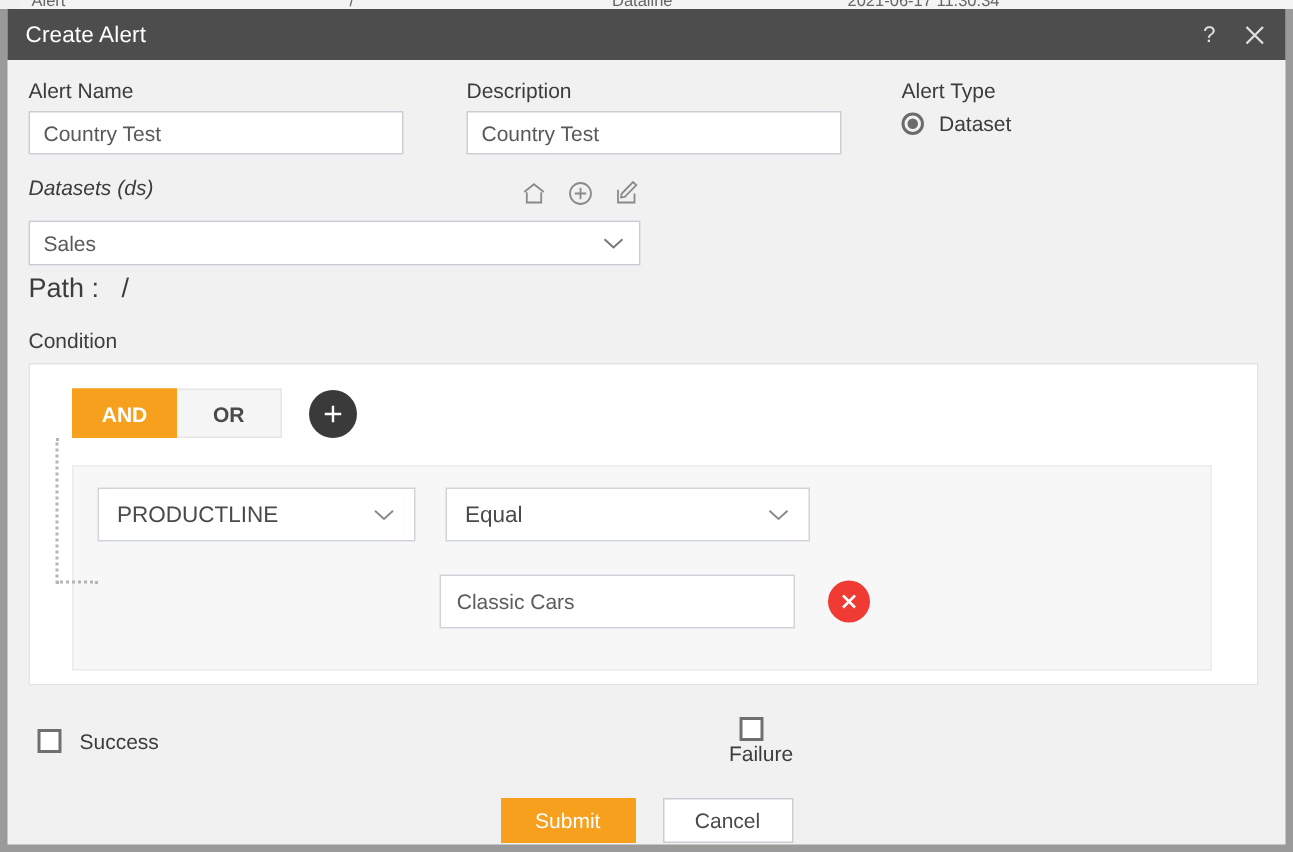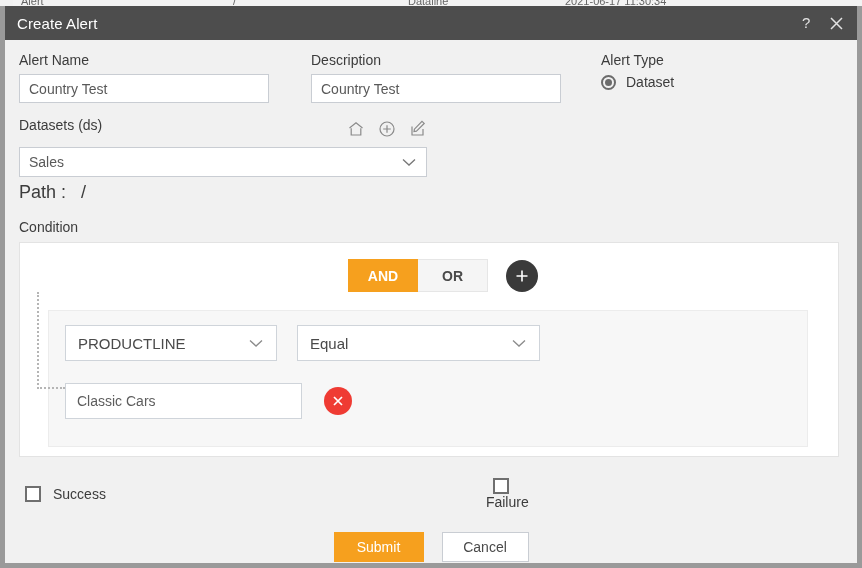--- a/index.html
+++ b/index.html
@@ -66,41 +66,41 @@
   .radio-line { display: flex; align-items: center; margin-top: 6px; }
   .radio {
     width: 15px; height: 15px; border: 2px solid #6b6b6b; border-radius: 50%;
     display: flex; align-items: center; justify-content: center; margin-right: 10px;
   }
   .radio .dot { width: 7px; height: 7px; border-radius: 50%; background: #6b6b6b; }
   .radio-label { font-size: 14px; color: #3c3c3c; }
 
   
   .ds-head { display: flex; align-items: center; margin-top: 14px; }
-  .ds-head .field-label { margin-bottom: 8px; }
+  .ds-head .field-label { margin-bottom: 8px; font-style: italic; }
   .ds-icons { margin-left: 245px; display: flex; gap: 13px; align-items: center; }
   .ds-icons .ic { width: 18px; height: 18px; cursor: pointer; color: #8a8a8a; }
   .ds-icons .ic svg { display: block; }
 
   .select {
     margin-top: 6px; width: 408px; height: 30px; background: #ffffff;
     border: 1px solid #c9cdd3; display: flex; align-items: center;
     padding: 0 9px; font-size: 14px; color: #595959; cursor: pointer;
   }
   .select .val { flex: 1; }
   .select .chev { color: #777; display: flex; }
   .path { font-size: 18px; color: #3c3c3c; margin-top: 5px; }
 
   
   .cond-label { font-size: 14px; color: #3c3c3c; margin-top: 16px; margin-bottom: 7px; }
   .cond-panel {
     background: #ffffff; border: 1px solid #e3e3e3;
     width: 820px; height: 215px; position: relative; padding: 16px 0 0 28px;
   }
-  .logic { display: flex; align-items: center; justify-content: center; }
+  .logic { display: flex; align-items: center; }
   .seg {
     height: 33px; min-width: 70px; display: flex; align-items: center; justify-content: center;
     font-size: 14px; font-weight: bold; cursor: pointer; border: 1px solid #e6e6e6;
   }
   .seg.and { background: #f6a01e; color: #ffffff; border-color: #f6a01e; }
   .seg.or  { background: #f5f5f5; color: #4a4a4a; border-left: none; }
   .addbtn {
     width: 32px; height: 32px; border-radius: 50%; background: #3a3a3a; color: #ffffff;
     display: flex; align-items: center; justify-content: center; margin-left: 18px;
     font-size: 22px; line-height: 1; cursor: pointer; font-weight: 300;
@@ -125,21 +125,21 @@
   .gsel {
     height: 36px; background: #ffffff; border: 1px solid #cfd4da;
     display: flex; align-items: center; padding: 0 12px; font-size: 15px;
     color: #4a4a4a; cursor: pointer;
   }
   .gsel.field { width: 212px; }
   .gsel.op    { width: 243px; margin-left: 20px; }
   .gsel .val { flex: 1; }
   .gsel .chev { color: #8b8b8b; display: flex; }
 
-  .vrow { display: flex; align-items: center; margin-top: 22px; }
+  .vrow { display: flex; align-items: center; margin-top: 22px; justify-content: center; }
   .vinput {
     width: 237px; height: 36px; background: #ffffff; border: 1px solid #cfd4da;
     padding: 0 11px; font-size: 14px; color: #5d5d5d; line-height: 34px;
     font-family: "Liberation Sans", sans-serif;
   }
   .delbtn {
     width: 28px; height: 28px; border-radius: 50%; background: #ef3b33; color: #ffffff;
     display: flex; align-items: center; justify-content: center; margin-left: 22px;
     cursor: pointer;
   }

